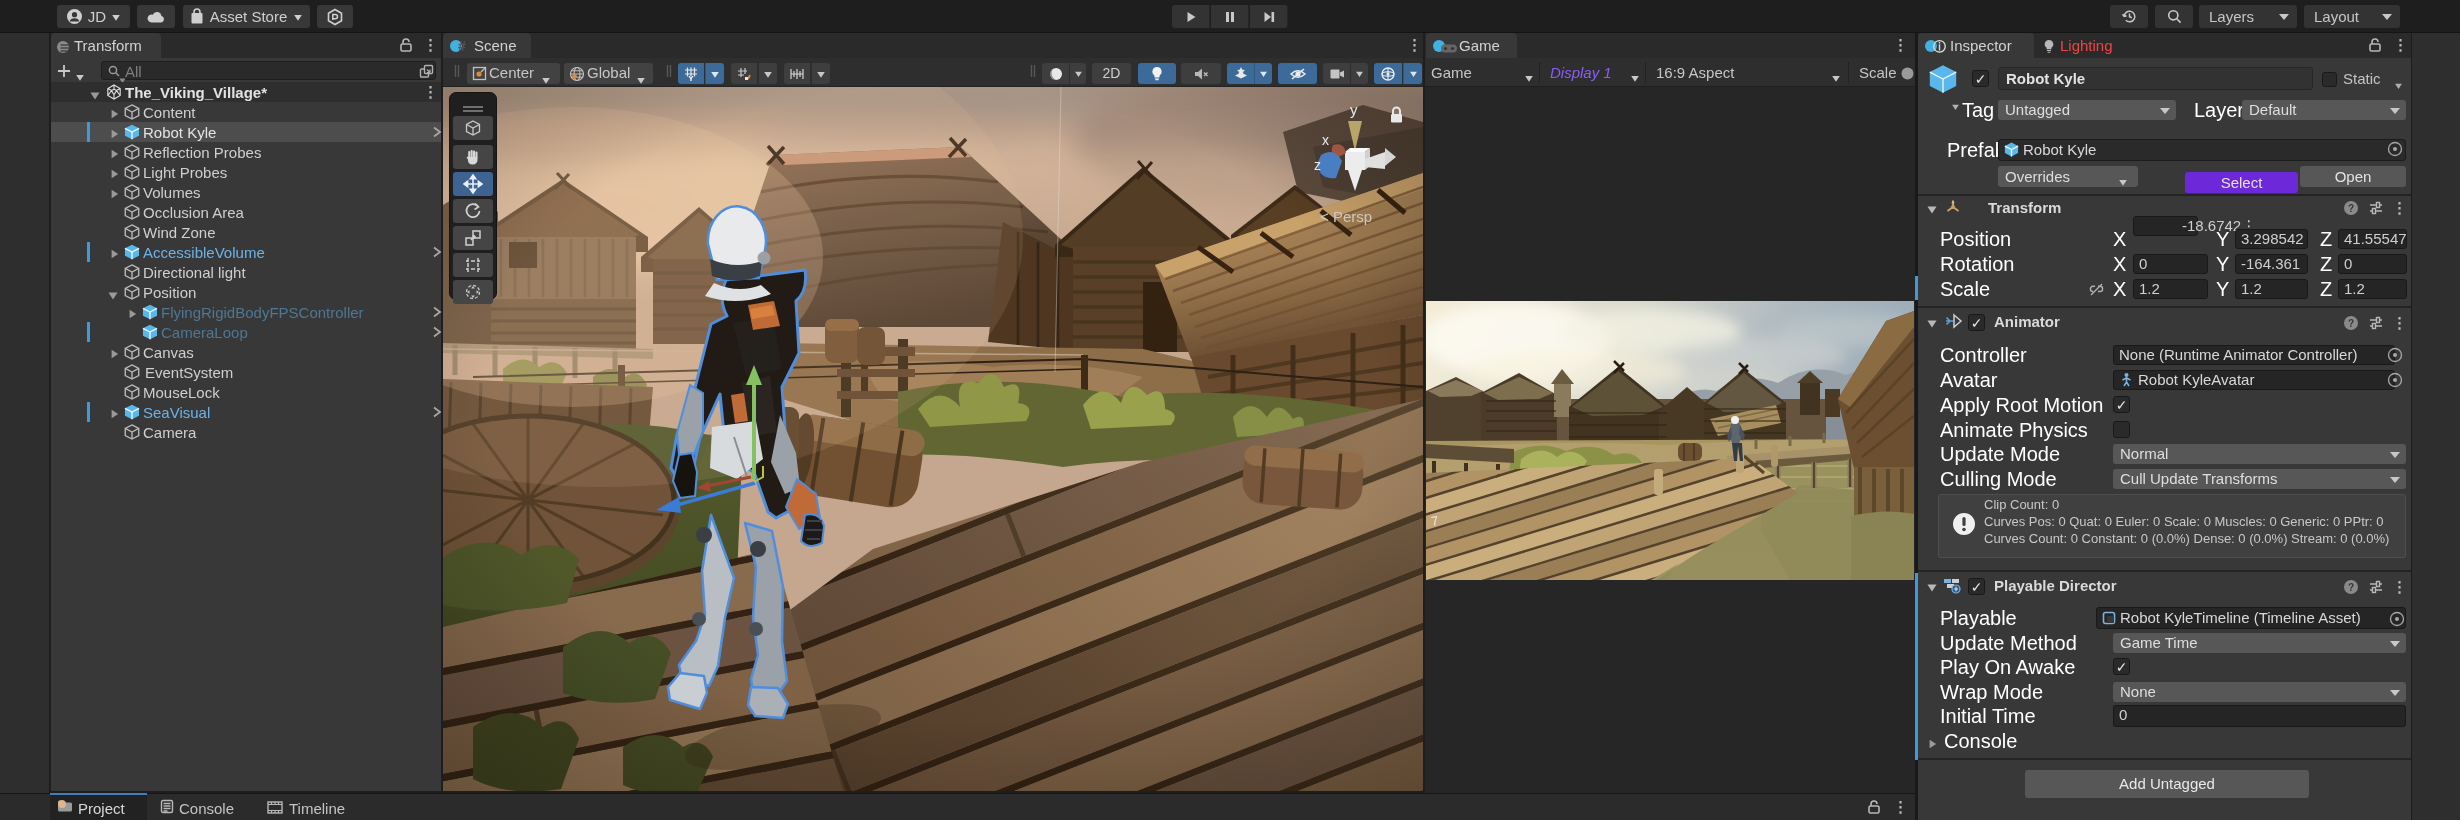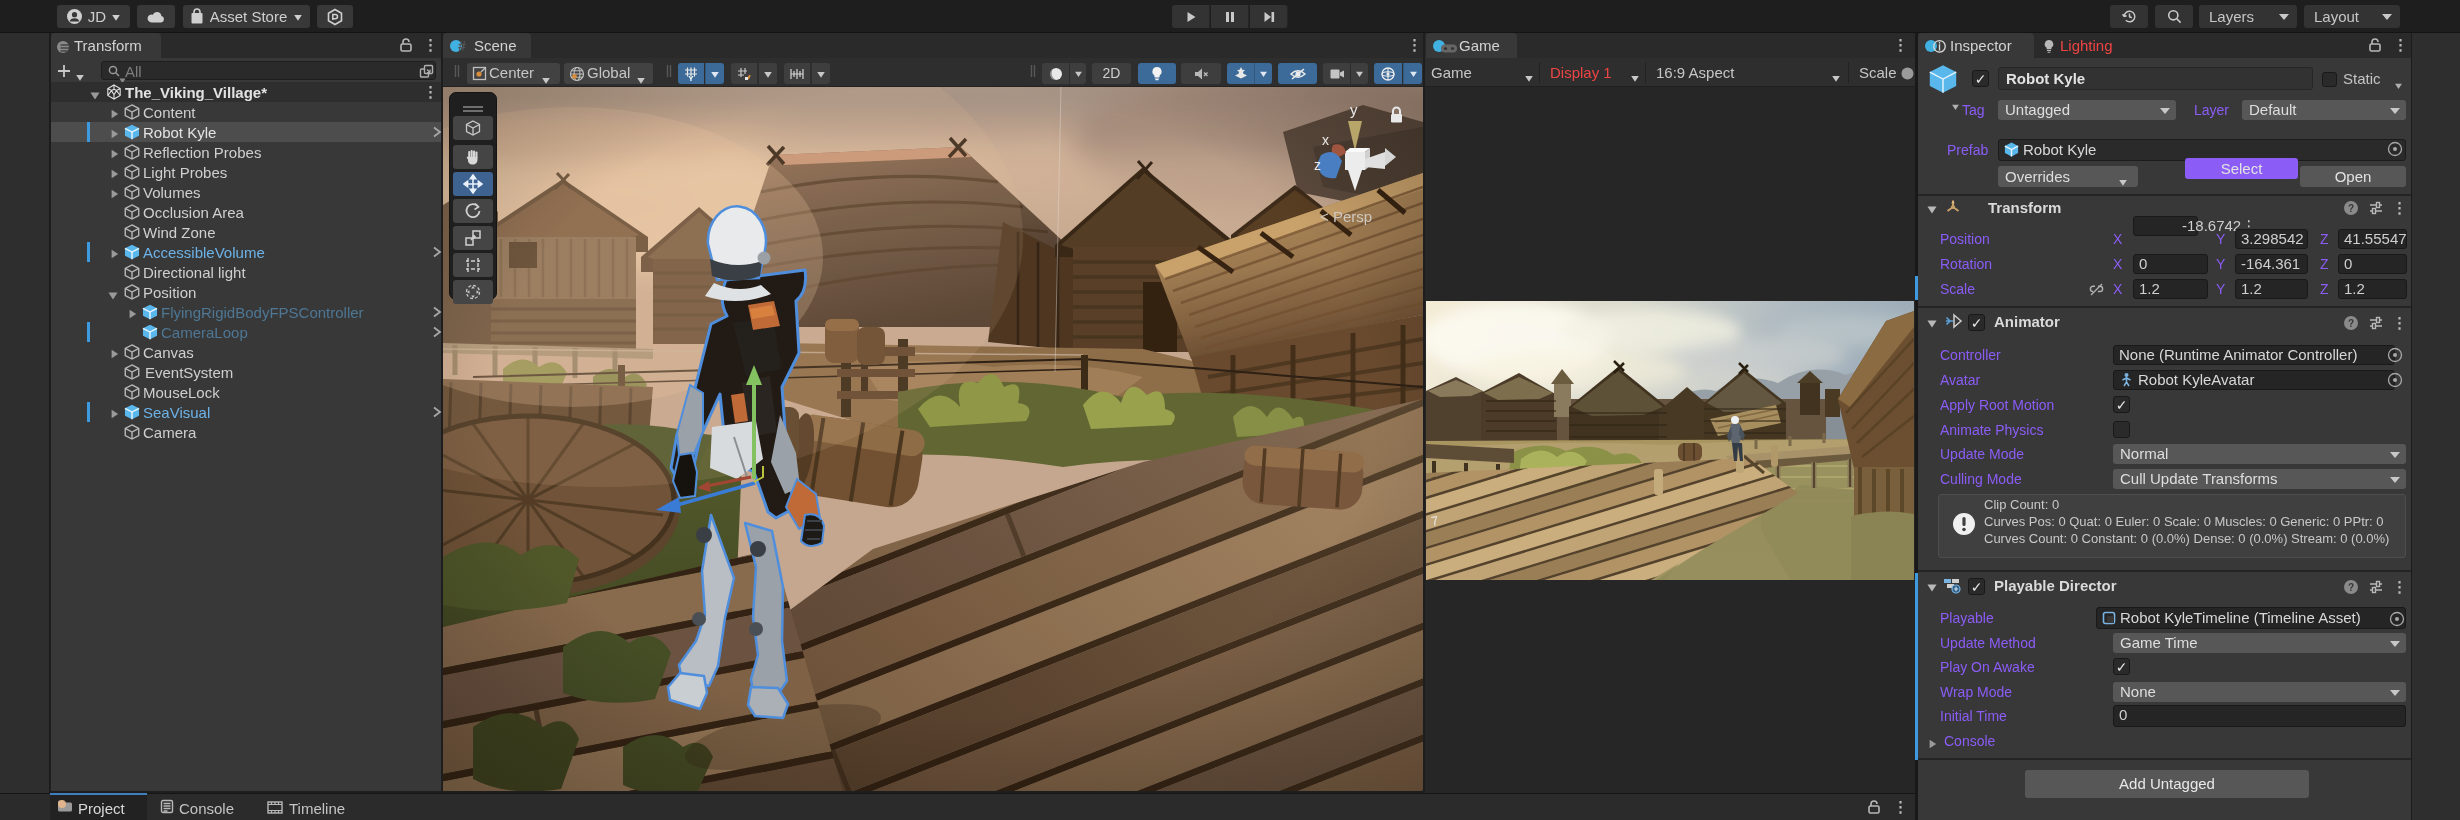--- a/index.html
+++ b/index.html
@@ -3,21 +3,21 @@
 *{margin:0;padding:0;box-sizing:border-box}
 html,body{width:2460px;height:820px;overflow:hidden;background:#1e1e1e;
 font-family:"Liberation Sans",sans-serif;font-size:15px;color:#c8c8c8;}
 .abs{position:absolute}
 .dd{position:absolute;background:#575757;border-radius:3px;height:20px;line-height:20px;
 color:#dedede;padding-left:7px;font-size:15px}
 .dd .car{position:absolute;right:6px;top:8px;width:0;height:0;border-left:5px solid transparent;
 border-right:5px solid transparent;border-top:6px solid #c8c8c8}
 .fld{position:absolute;background:#252525;border:1px solid #191919;border-radius:3px;height:20px;
 line-height:18px;color:#cfcfcf;padding-left:5px;font-size:15px}
-.lbl{position:absolute;color:#8b5cf6;font-size:14px;line-height:20px}
+.lbl{position:absolute;color:#ffffff;font-size:20px;line-height:20px}
 .chk{position:absolute;width:17px;height:17px;background:#2a2a2a;border:1px solid #191919;
 border-radius:3px;color:#e8e8e8;font-size:14px;line-height:15px;text-align:center}
 .seg{position:absolute;color:#c6c6c6;line-height:29px;font-size:15px}
 </style></head><body>
 <div class="abs" style="left:0px;top:0px;width:2460px;height:33px;background:#1e1e1e;border-bottom:1px solid #141414;"></div>
 <div class="abs" style="left:57px;top:5px;width:73px;height:23px;background:#383838;border-radius:3px;display:flex;align-items:center;justify-content:center;gap:5px;color:#cfcfcf;">
     <svg width="17" height="17" viewBox="0 0 17 17">
       <circle cx="8.5" cy="8.5" r="7.5" fill="#cfcfcf"></circle>
       <circle cx="8.5" cy="6.7" r="2.6" fill="#383838"></circle>
       <path d="M3.5 13.6 a5.2 4.6 0 0 1 10 0" fill="#383838"></path>
@@ -841,21 +841,21 @@
       <circle cx="12.5" cy="6.5" r="1.6" fill="#333"></circle>
     </svg></div>
 <div class="abs" style="left:1459px;top:37px;width:45px;height:18px;color:#d2d2d2;">Game</div>
 <div class="abs" style="left:1893px;top:36px;width:8px;height:18px;color:#b8b8b8;font-weight:700;">⋮</div>
 <div class="abs" style="left:1425px;top:58px;width:490px;height:29px;background:#2e2e2e;border-bottom:1px solid #1f1f1f;"></div>
 <div class="seg abs" style="left:1431px;top:58px;width:80px;height:29px;color:#c6c6c6;line-height:29px;">Game</div>
 <div class="abs" style="left:1524px;top:69px;width:10px;height:8px;"><svg width="10" height="10" viewBox="0 0 10 10">
       <path d="M1.2 3.0 L8.8 3.0 L5.0 8.8 Z" fill="#c8c8c8"></path>
     </svg></div>
 <div class="abs" style="left:1539px;top:62px;width:1px;height:21px;background:#222;"></div>
-<div class="seg abs" style="left:1550px;top:58px;width:80px;height:29px;color:#ef4444;line-height:29px;">Display 1</div>
+<div class="seg abs" style="left:1550px;top:58px;width:80px;height:29px;color:#8b5cf6;line-height:29px;font-style:italic;">Display 1</div>
 <div class="abs" style="left:1630px;top:69px;width:10px;height:8px;"><svg width="10" height="10" viewBox="0 0 10 10">
       <path d="M1.2 3.0 L8.8 3.0 L5.0 8.8 Z" fill="#c8c8c8"></path>
     </svg></div>
 <div class="abs" style="left:1645px;top:62px;width:1px;height:21px;background:#222;"></div>
 <div class="seg abs" style="left:1656px;top:58px;width:120px;height:29px;color:#c6c6c6;line-height:29px;">16:9 Aspect</div>
 <div class="abs" style="left:1831px;top:69px;width:10px;height:8px;"><svg width="10" height="10" viewBox="0 0 10 10">
       <path d="M1.2 3.0 L8.8 3.0 L5.0 8.8 Z" fill="#c8c8c8"></path>
     </svg></div>
 <div class="abs" style="left:1848px;top:62px;width:1px;height:21px;background:#222;"></div>
 <div class="seg abs" style="left:1859px;top:58px;width:50px;height:29px;color:#c6c6c6;line-height:29px;">Scale</div>
@@ -1064,21 +1064,21 @@
     </svg></div>
 <div class="abs" style="left:2023px;top:141px;width:200px;height:18px;color:#d8d8d8;">Robot Kyle</div>
 <div class="abs" style="left:2387px;top:141px;width:16px;height:16px;"><svg width="16" height="16" viewBox="0 0 16 16">
       <circle cx="8" cy="8" r="6.5" fill="none" stroke="#a8a8a8" stroke-width="1.3"></circle>
       <circle cx="8" cy="8" r="2" fill="#a8a8a8"></circle>
     </svg></div>
 <div class="dd abs" style="left:1998px;top:166px;width:140px;height:21px;line-height:21px;">Overrides</div>
 <div class="abs" style="left:2118px;top:173px;width:10px;height:8px;"><svg width="10" height="10" viewBox="0 0 10 10">
       <path d="M1.2 3.0 L8.8 3.0 L5.0 8.8 Z" fill="#c8c8c8"></path>
     </svg></div>
-<div class="abs" style="left:2185px;top:158px;width:113px;height:21px;background:#8b5cf6;border-radius:3px;color:#e2e2e2;text-align:center;line-height:21px;">Select</div>
+<div class="abs" style="left:2185px;top:172px;width:113px;height:21px;background:#6d28d9;border-radius:3px;color:#e2e2e2;text-align:center;line-height:21px;">Select</div>
 <div class="abs" style="left:2300px;top:166px;width:106px;height:21px;background:#575757;border-radius:3px;color:#e2e2e2;text-align:center;line-height:21px;">Open</div>
 <div class="abs" style="left:1918px;top:194px;width:493px;height:2px;background:#242424;"></div>
 <div class="abs" style="left:1926px;top:201px;width:12px;height:12px;"><svg width="12" height="12" viewBox="0 0 12 12">
       <path d="M1.44 3.5999999999999996 L10.56 3.5999999999999996 L6.0 10.56 Z" fill="#b8b8b8"></path>
     </svg></div>
 <div class="abs" style="left:1944px;top:198px;width:18px;height:18px;"><svg width="18" height="18" viewBox="0 0 18 18">
       <circle cx="9" cy="9" r="2" fill="#c8a06a"></circle>
       <path d="M9 9 L9 2.5 M9 9 L3.5 13 M9 9 L14.5 13" stroke="#c8a06a" stroke-width="2"></path>
       <path d="M9 2.5 l-1.8 2.8 h3.6 Z" fill="#e0b87e"></path>
     </svg></div>

